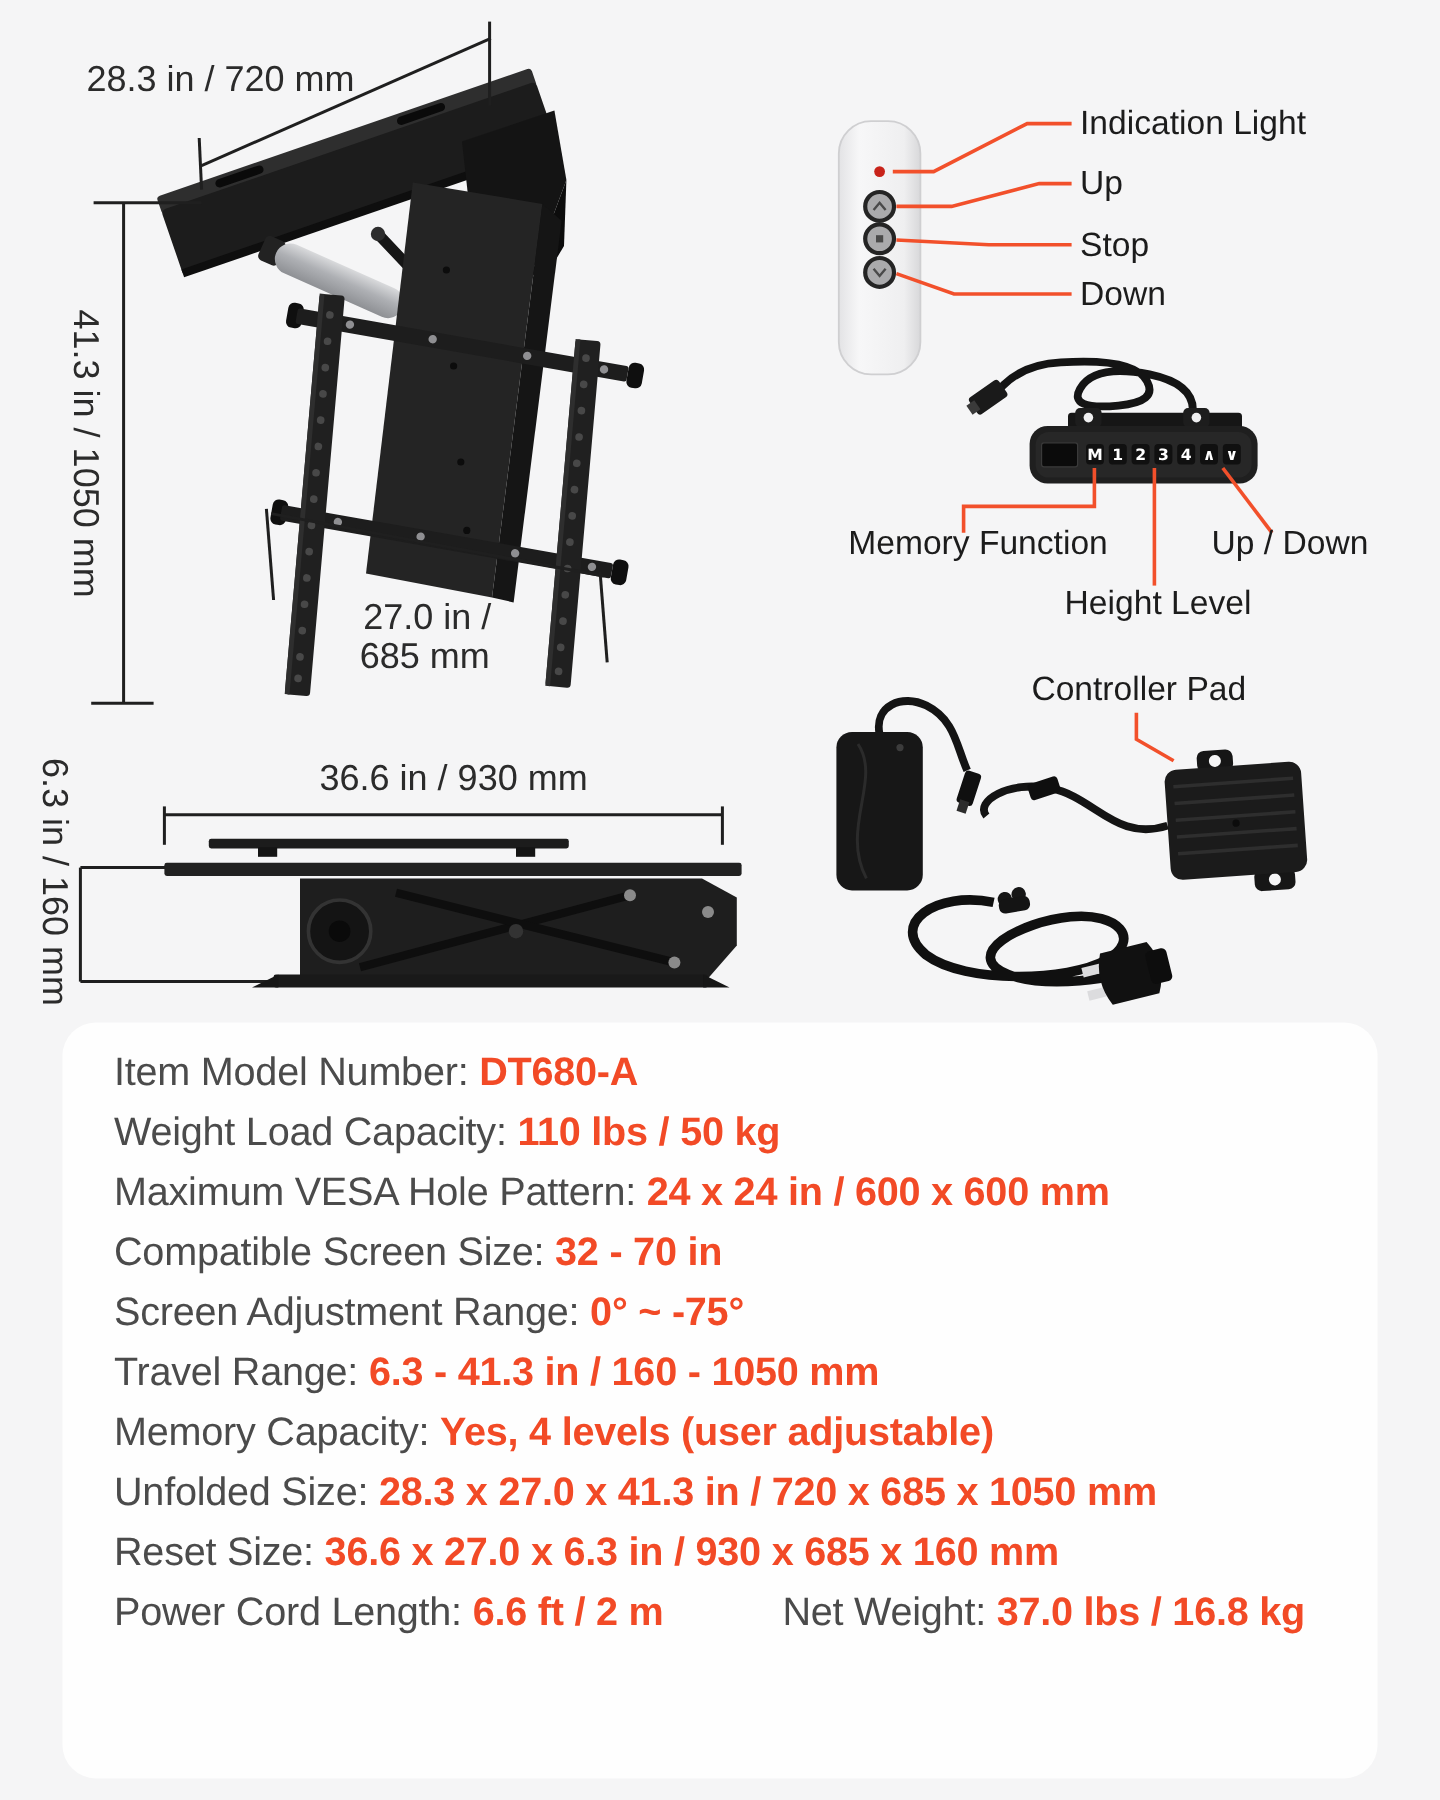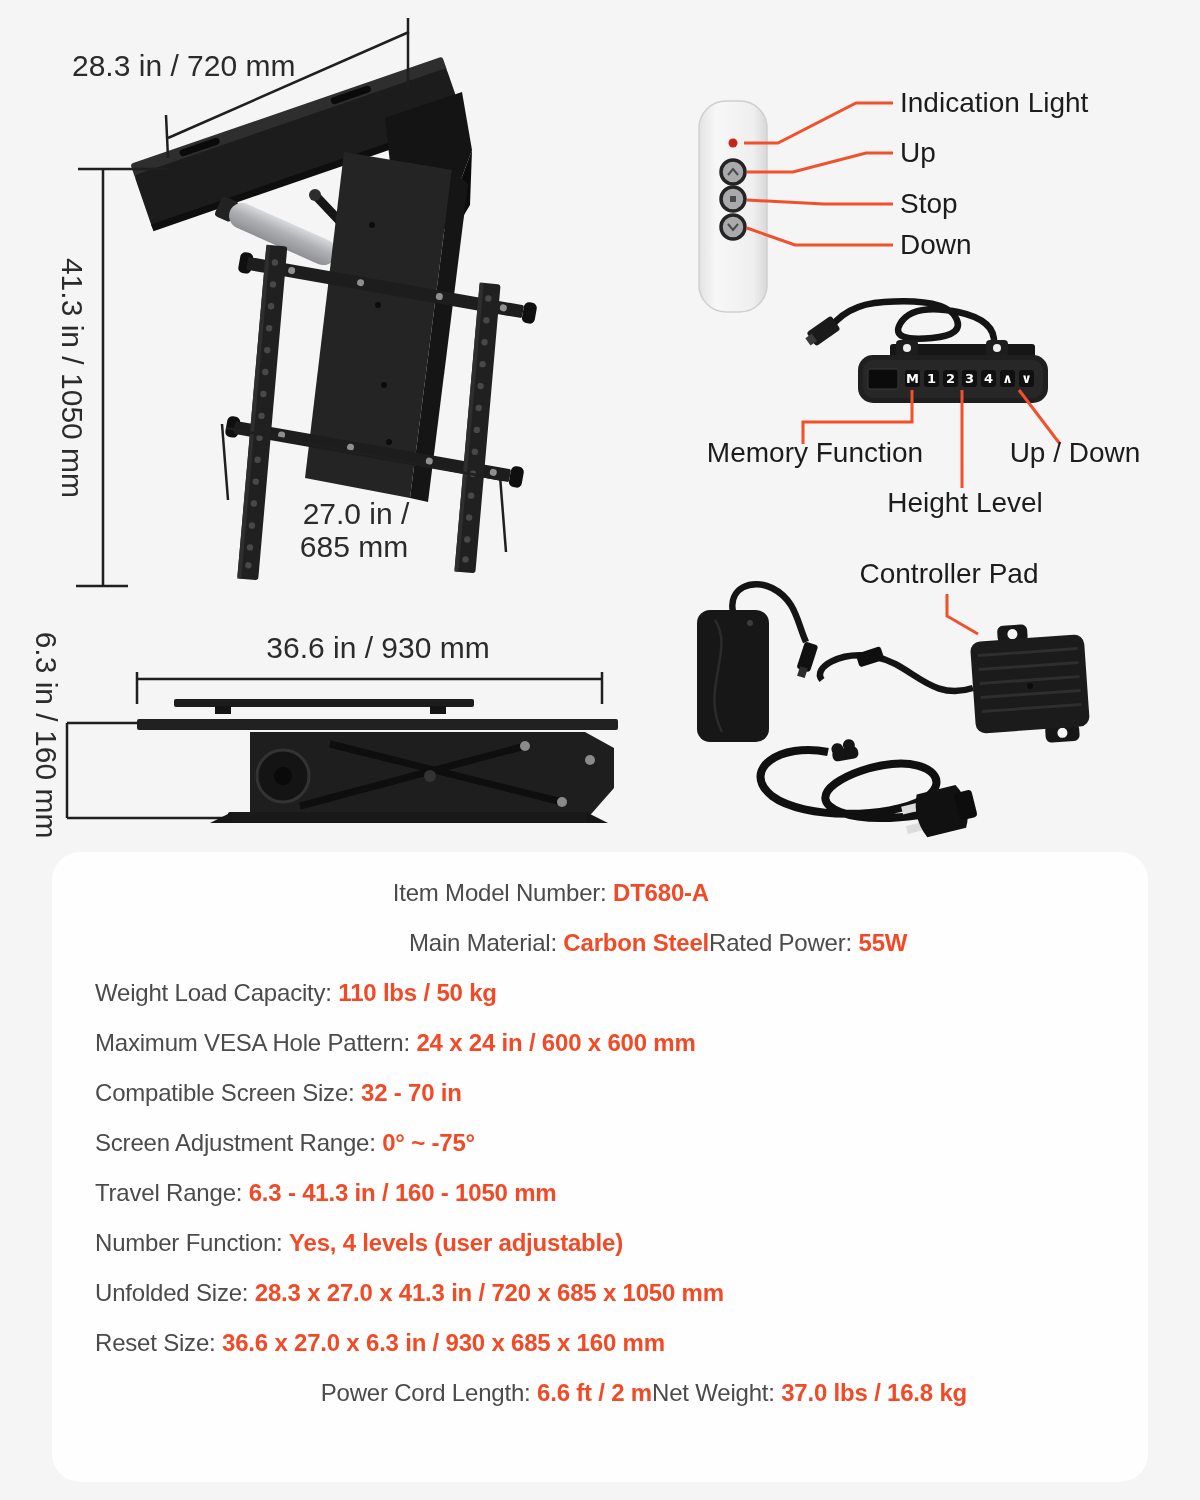--- a/index.html
+++ b/index.html
@@ -32,23 +32,22 @@
     position:absolute;left:52px;top:852px;
     width:1096px;height:630px;
     background:var(--panel-bg);
     border-radius:28px;
     padding:16px 0 0 43px;
     box-sizing:border-box;
   }
   .spec-row{
     display:flex;
     height:50px;line-height:50px;
-    font-size:24px;letter-spacing:-0.2px;
+    font-size:33px;letter-spacing:-0.2px;
     white-space:nowrap;
-    text-align:right;
   }
   .spec-cell{display:inline-block;}
   .w614{width:614px;}
   .w557{width:557px;}
   .lbl{color:var(--spec-label-gray);}
   .val{color:var(--spec-value-orange);font-weight:bold;}
 </style>
 </head>
 <body>
 
@@ -355,40 +354,36 @@
       <polygon points="608,823 586,812 586,823" fill="#161616"></polygon>
     </g>
   </g>
 </svg>
 
 <div class="spec-panel">
   <div class="spec-row">
     <div class="spec-cell w614"><span class="lbl">Item Model Number: </span><span class="val">DT680-A</span></div>
   </div>
   <div class="spec-row">
-    <div class="spec-cell w614"><span class="lbl">Main Material: </span><span class="val">Carbon Steel</span></div>
-    <div class="spec-cell"><span class="lbl">Rated Power: </span><span class="val">55W</span></div>
-  </div>
-  <div class="spec-row">
     <div class="spec-cell"><span class="lbl">Weight Load Capacity: </span><span class="val">110 lbs / 50 kg</span></div>
   </div>
   <div class="spec-row">
     <div class="spec-cell"><span class="lbl">Maximum VESA Hole Pattern: </span><span class="val">24 x 24 in / 600 x 600 mm</span></div>
   </div>
   <div class="spec-row">
     <div class="spec-cell"><span class="lbl">Compatible Screen Size: </span><span class="val">32 - 70 in</span></div>
   </div>
   <div class="spec-row">
     <div class="spec-cell"><span class="lbl">Screen Adjustment Range: </span><span class="val">0° ~ -75°</span></div>
   </div>
   <div class="spec-row">
     <div class="spec-cell"><span class="lbl">Travel Range: </span><span class="val">6.3 - 41.3 in / 160 - 1050 mm</span></div>
   </div>
   <div class="spec-row">
-    <div class="spec-cell"><span class="lbl">Number Function: </span><span class="val">Yes, 4 levels (user adjustable)</span></div>
+    <div class="spec-cell"><span class="lbl">Memory Capacity: </span><span class="val">Yes, 4 levels (user adjustable)</span></div>
   </div>
   <div class="spec-row">
     <div class="spec-cell"><span class="lbl">Unfolded Size: </span><span class="val">28.3 x 27.0 x 41.3 in / 720 x 685 x 1050 mm</span></div>
   </div>
   <div class="spec-row">
     <div class="spec-cell"><span class="lbl">Reset Size: </span><span class="val">36.6 x 27.0 x 6.3 in / 930 x 685 x 160 mm</span></div>
   </div>
   <div class="spec-row">
     <div class="spec-cell w557"><span class="lbl">Power Cord Length: </span><span class="val">6.6 ft / 2 m</span></div>
     <div class="spec-cell"><span class="lbl">Net Weight: </span><span class="val">37.0 lbs / 16.8 kg</span></div>

